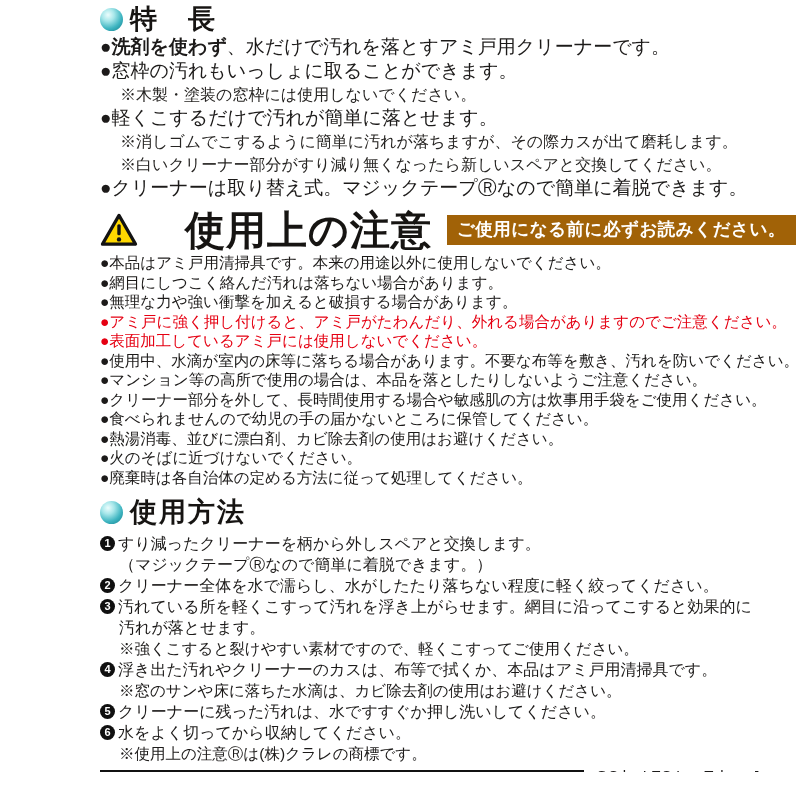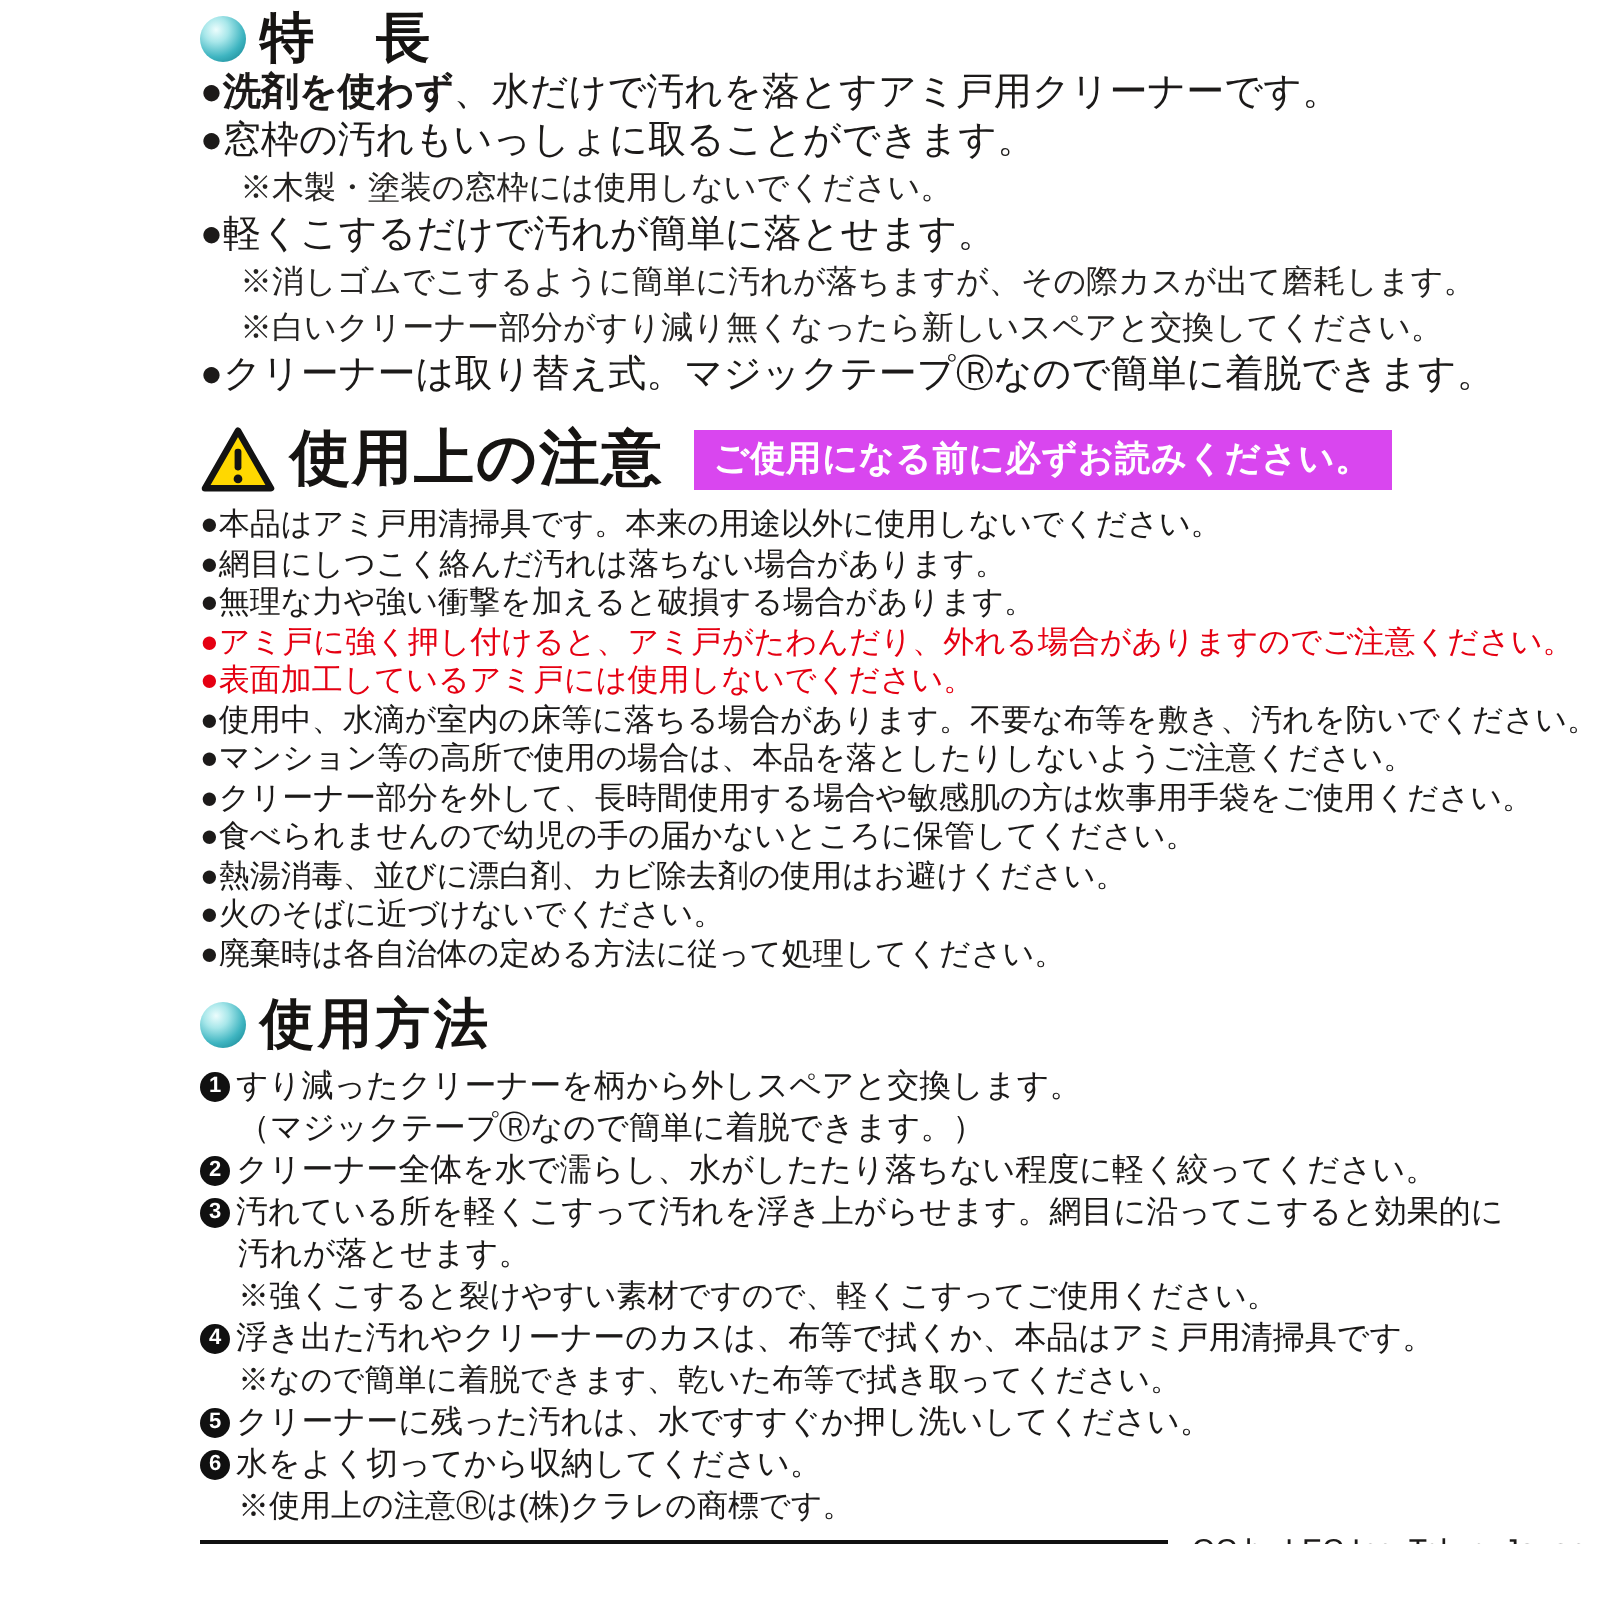--- a/index.html
+++ b/index.html
@@ -26,24 +26,24 @@
 
   
   .features { margin-top:0; }
   .line { white-space:nowrap; }
   .f-bullet { font-size:19px; line-height:24px; color:#1c1a19; }
   .f-note   { font-size:16px; line-height:23px; padding-left:20px; color:#262422; }
   .boldtxt  { font-weight:bold; }
 
   
   .caution { margin-top:13px; }
-  .caution-head h1 { font-size:30px; letter-spacing:1px; }
+  .caution-head h1 { font-size:40px; letter-spacing:1px;margin-left:40px; }
   .warn-icon { width:38px; height:34px; flex:0 0 auto; }
   .banner {
-    display:inline-block; background:#d946ef; color:#ffffff;
+    display:inline-block; background:#a16207; color:#ffffff;
     font-size:17.5px; font-weight:bold; line-height:1;
     padding:6px 10px 7px 10px; margin-left:8px; white-space:nowrap;
     letter-spacing:0.5px;
   }
   .c-list { margin-top:6px; }
   .c-line { font-size:15.5px; line-height:19.5px; white-space:nowrap; color:#1c1a19; }
   .red { color:#e50012; }
 
   
   .usage { margin-top:9px; }
@@ -138,21 +138,21 @@
         <div class="u-line">
           <span class="numc">3</span>
           <span>汚れている所を軽くこすって汚れを浮き上がらせます。網目に沿ってこすると効果的に</span>
         </div>
         <div class="u-line u-cont">汚れが落とせます。</div>
         <div class="u-line u-note">※強くこすると裂けやすい素材ですので、軽くこすってご使用ください。</div>
         <div class="u-line">
           <span class="numc">4</span>
           <span>浮き出た汚れやクリーナーのカスは、布等で拭くか、本品はアミ戸用清掃具です。</span>
         </div>
-        <div class="u-line u-note">※なので簡単に着脱できます、乾いた布等で拭き取ってください。</div>
+        <div class="u-line u-note">※窓のサンや床に落ちた水滴は、カビ除去剤の使用はお避けください。</div>
         <div class="u-line">
           <span class="numc">5</span>
           <span>クリーナーに残った汚れは、水ですすぐか押し洗いしてください。</span>
         </div>
         <div class="u-line">
           <span class="numc">6</span>
           <span>水をよく切ってから収納してください。</span>
         </div>
         <div class="u-line u-note">※使用上の注意Ⓡは(株)クラレの商標です。</div>
       </div>

